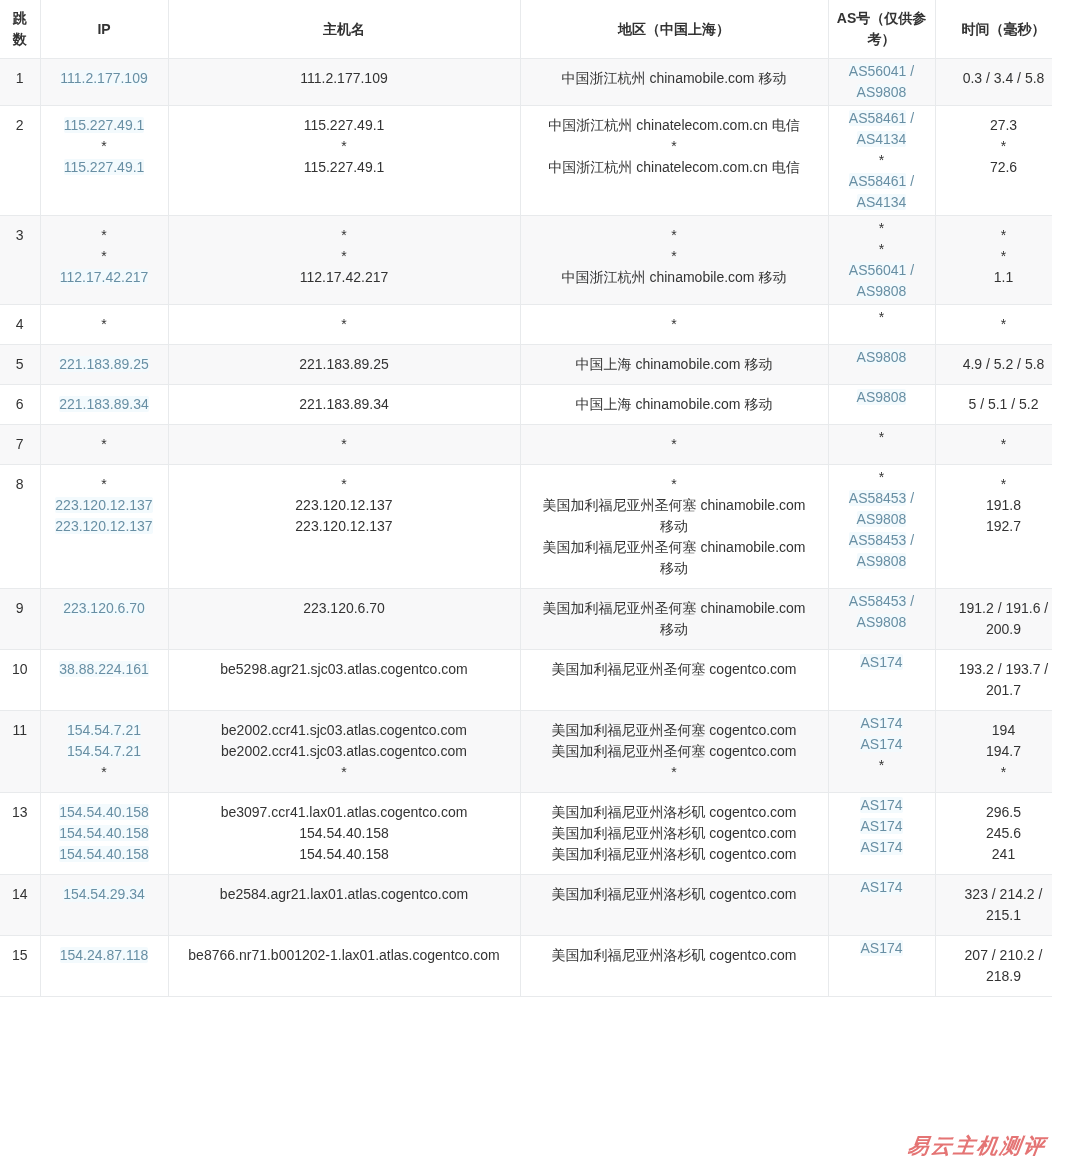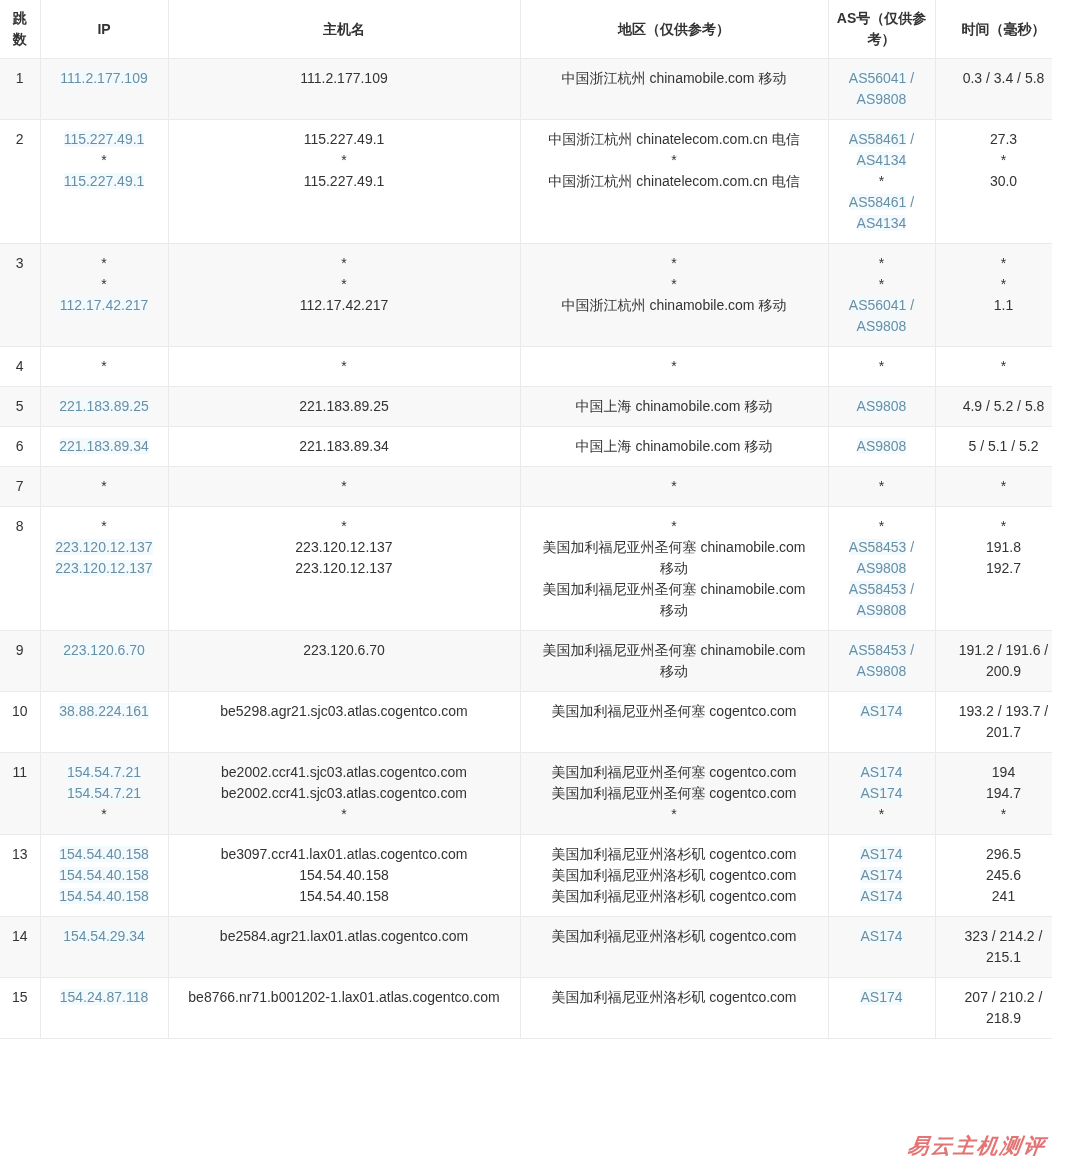--- a/index.html
+++ b/index.html
@@ -23,21 +23,21 @@
   .trace td{vertical-align:top;padding:9px 8px;}
   .trace th:first-child,.trace td:first-child{border-left:none;}
   .trace tbody tr:nth-child(odd){background:#f8f8f9;}
   .trace tbody tr:nth-child(even){background:#ffffff;}
   
   col.w-hop{width:40px;}  col.w-ip{width:128px;} col.w-host{width:352px;}
   col.w-region{width:308px;} col.w-as{width:107px;} col.w-time{width:137px;}
   td.c-hop{padding:9px 4px;}
   td.c-ip{padding:9px 4px;}
   td.c-region{padding:9px 22px;}
-  td.c-as{padding:9px 6px;}
+  td.c-as{padding:2px 6px;}
   td.c-time{padding:9px 22px;margin-top:48px;}
   a.lnk{
     color:#688fa4;
     text-decoration:none;
     background:#f3fafd;
     border-radius:2px;
   }
   span.sep{color:#688fa4;}
   .watermark{
     position:absolute;
@@ -65,41 +65,41 @@
         <col class="w-host">
       <col class="w-region">
         <col class="w-as">
         <col class="w-time">
     </colgroup>
     <thead>
       <tr id="head-row">
           <th class="c-hop">跳数</th>
           <th class="c-ip">IP</th>
           <th class="c-host">主机名</th>
-          <th class="c-region">地区（仅供参考）</th>
+          <th class="c-region">地区（中国上海）</th>
           <th class="c-as">AS号（仅供参考）</th>
           <th class="c-time">时间（毫秒）</th>
         </tr>
     </thead>
     <tbody id="body-rows">
         <tr>
           <td class="c-hop">1</td>
           <td class="c-ip"><a class="lnk" href="#">111.2.177.109</a></td>
           <td class="c-host"><span>111.2.177.109</span></td>
           <td class="c-region"><span>中国浙江杭州 chinamobile.com 移动</span></td>
           <td class="c-as"><a class="lnk" href="#">AS56041</a><span class="sep"> / </span><a class="lnk" href="#">AS9808</a></td>
           <td class="c-time"><span>0.3 / 3.4 / 5.8</span></td>
         </tr>
         <tr>
           <td class="c-hop">2</td>
           <td class="c-ip"><a class="lnk" href="#">115.227.49.1</a><br><span>*</span><br><a class="lnk" href="#">115.227.49.1</a></td>
           <td class="c-host"><span>115.227.49.1</span><br><span>*</span><br><span>115.227.49.1</span></td>
           <td class="c-region"><span>中国浙江杭州 chinatelecom.com.cn 电信</span><br><span>*</span><br><span>中国浙江杭州 chinatelecom.com.cn 电信</span></td>
           <td class="c-as"><a class="lnk" href="#">AS58461</a><span class="sep"> / </span><a class="lnk" href="#">AS4134</a><br><span>*</span><br><a class="lnk" href="#">AS58461</a><span class="sep"> / </span><a class="lnk" href="#">AS4134</a></td>
-          <td class="c-time"><span>27.3</span><br><span>*</span><br><span>30.0</span></td>
+          <td class="c-time"><span>27.3</span><br><span>*</span><br><span>72.6</span></td>
         </tr>
         <tr>
           <td class="c-hop">3</td>
           <td class="c-ip"><span>*</span><br><span>*</span><br><a class="lnk" href="#">112.17.42.217</a></td>
           <td class="c-host"><span>*</span><br><span>*</span><br><span>112.17.42.217</span></td>
           <td class="c-region"><span>*</span><br><span>*</span><br><span>中国浙江杭州 chinamobile.com 移动</span></td>
           <td class="c-as"><span>*</span><br><span>*</span><br><a class="lnk" href="#">AS56041</a><span class="sep"> / </span><a class="lnk" href="#">AS9808</a></td>
           <td class="c-time"><span>*</span><br><span>*</span><br><span>1.1</span></td>
         </tr>
         <tr>

